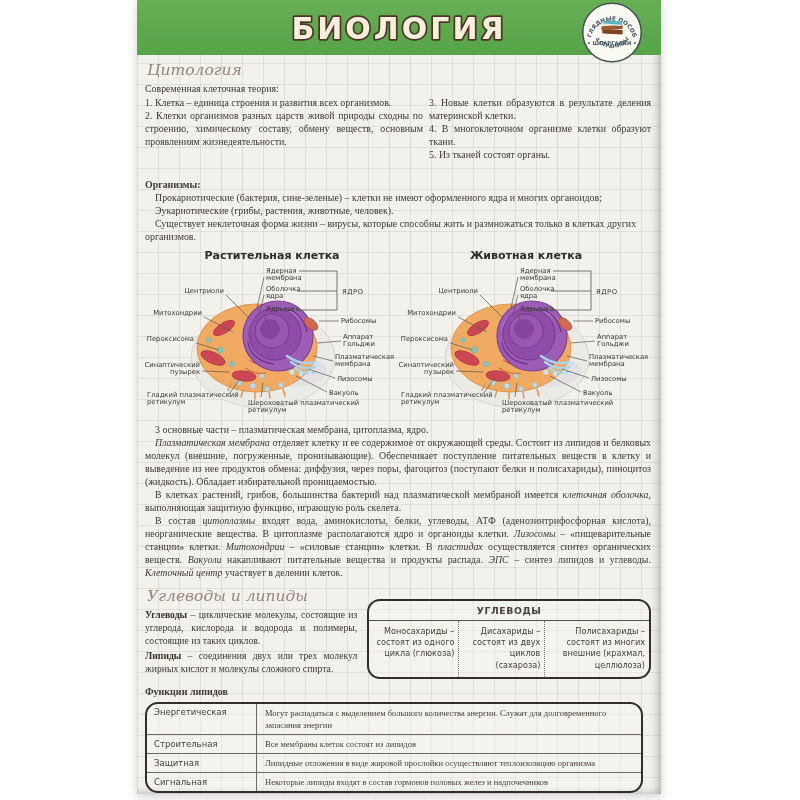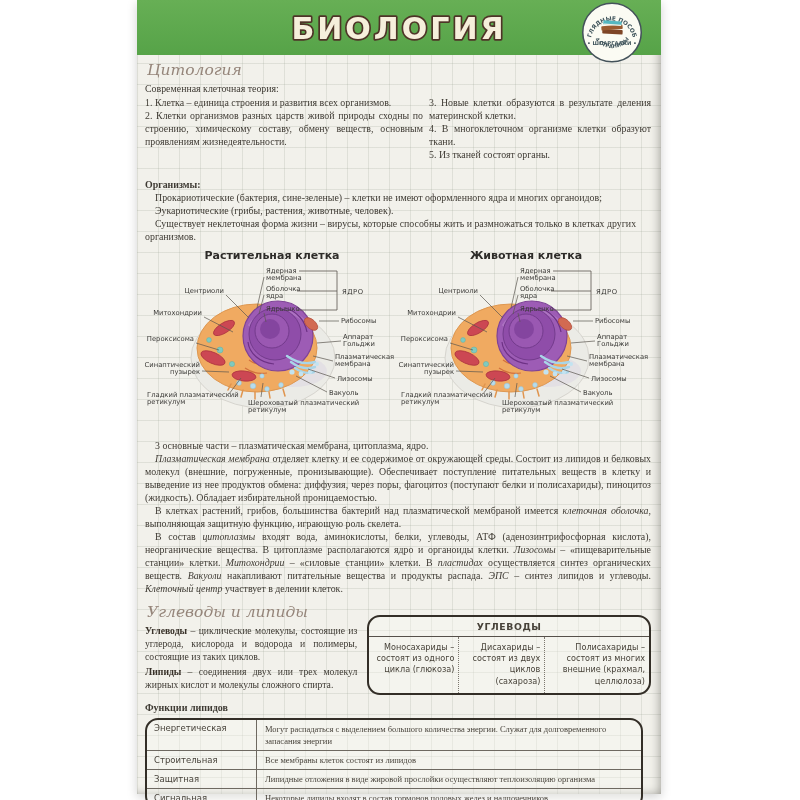--- a/index.html
+++ b/index.html
@@ -30,21 +30,21 @@
   .col-l{width:278px;margin-right:6px;}
   .col-r{flex:1;}
   .org-label{margin-top:17px;font-weight:bold;}
   .diagrams{display:flex;margin-top:5px;}
   .diagram{width:254px;}
   .diagram + .diagram{margin-left:0px;}
   .diagram-title{font-family:"DejaVu Sans",sans-serif;font-weight:bold;font-size:11px;
                  text-align:center;color:#2e2c29;margin-bottom:1px;}
   .cell-svg{width:254px;height:160px;display:block;}
   .cell-svg text{font-family:"DejaVu Sans",sans-serif;font-size:6.8px;fill:#3b3a37;}
-  .paras{margin-top:16px;}
+  .paras{margin-top:0;}
   .cl-row{display:flex;margin-top:6px;}
   .cl-left{width:214px;font-size:9.7px;}
   .cl-left p{margin-bottom:3px;}
   .carbs-box{margin-left:10px;margin-top:13px;width:282px;align-self:flex-start;
              border:2.5px solid #332e27;border-radius:13px;overflow:hidden;
              font-family:"DejaVu Sans",sans-serif;color:#474239;background:rgba(248,248,243,.35);}
   .carbs-title{text-align:center;font-weight:bold;font-size:9.3px;letter-spacing:.6px;
                padding:4px 0 3px;border-bottom:1.4px solid #55504a;}
   .carbs-cells{display:flex;}
   .carbs-cell{padding:5px 4px 6px;font-size:8.1px;text-align:right;line-height:1.38;}

